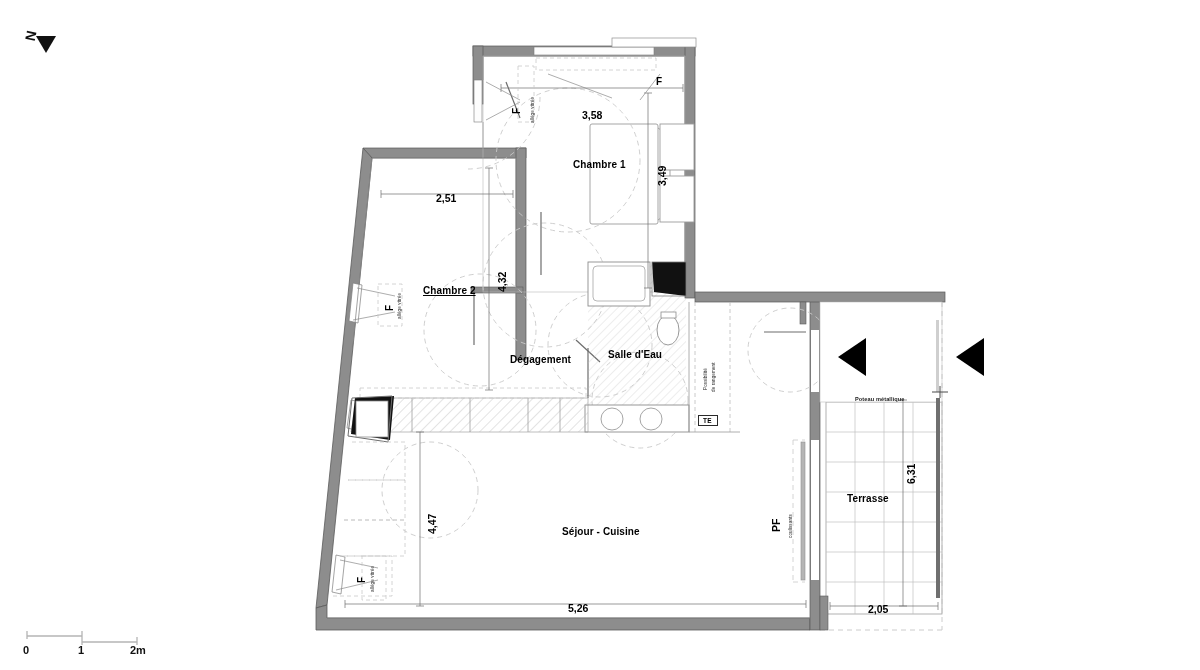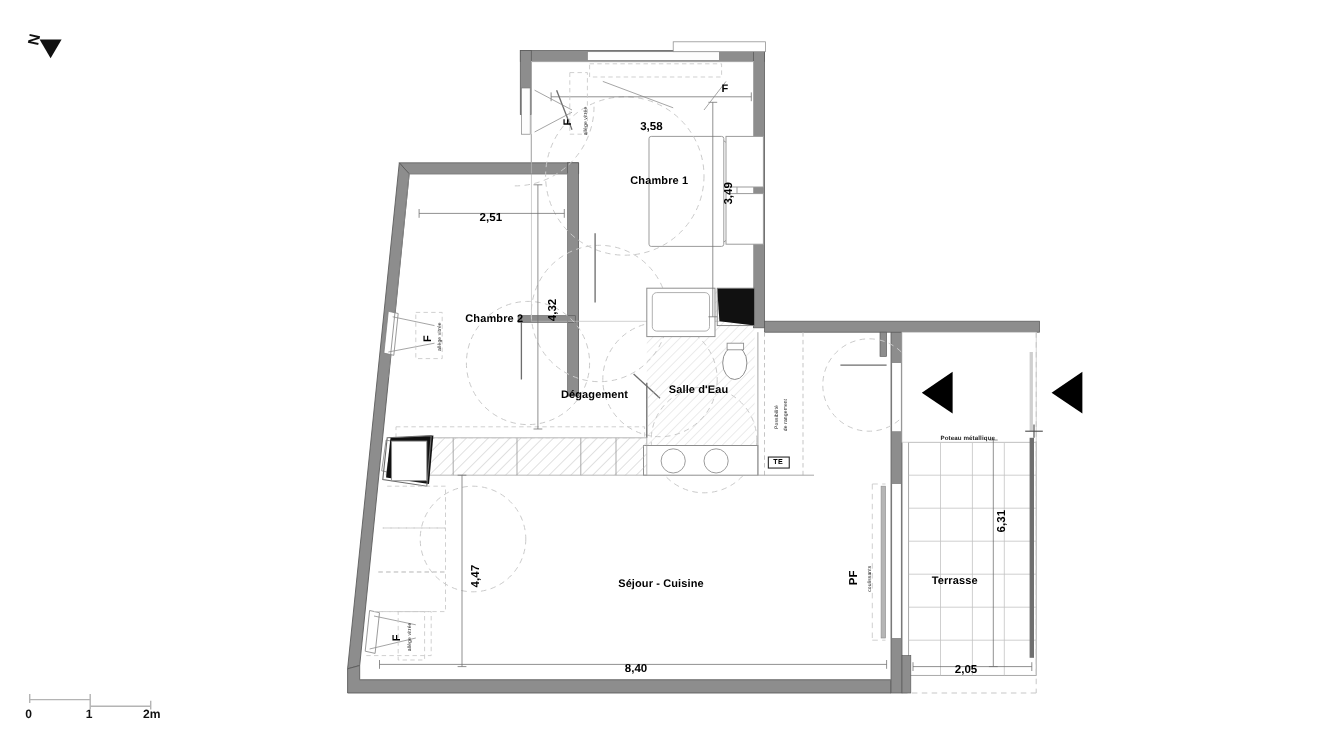--- a/index.html
+++ b/index.html
@@ -362,35 +362,35 @@
         <rect x="378" y="284" width="24" height="42"></rect>
         <rect x="362" y="556" width="24" height="44"></rect>
         <rect x="536" y="58" width="120" height="12"></rect>
       </g>
 
     </g>
   </svg>
 
   <div class="lbl room-name" style="left:573px; top:160px;">Chambre 1</div>
 
-  <div class="lbl room-name" style="left:423px; top:286px;">Chambre 2</div>
+  <div class="lbl room-name" style="left:423px; top:286px;text-decoration:underline;">Chambre 2</div>
 
   <div class="lbl room-name" style="left:510px; top:319px;margin-top:36px;">Dégagement</div>
 
   <div class="lbl room-name" style="left:608px; top:350px;">Salle d'Eau</div>
 
   <div class="lbl room-name" style="left:562px; top:527px;">Séjour - Cuisine</div>
 
-  <div class="lbl room-name" style="left:847px; top:494px;margin-top:30px;">Terrasse</div>
+  <div class="lbl room-name" style="left:847px; top:494px;">Terrasse</div>
 
   <div class="lbl dim" style="left:582px; top:74px;margin-top:36px;">3,58</div>
 
   <div class="lbl dim" style="left:436px; top:181px;margin-top:12px;">2,51</div>
 
-  <div class="lbl dim" style="left:568px; top:603px;">8,40</div>
+  <div class="lbl dim" style="left:568px; top:603px;">5,26</div>
 
   <div class="lbl dim" style="left:868px; top:604px;">2,05</div>
 
   <div class="lbl dim-v" style="left:657px; top:186px;">3,49</div>
 
   <div class="lbl dim-v" style="left:497px; top:292px;">4,32</div>
 
   <div class="lbl dim-v" style="left:427px; top:534px;">4,47</div>
 
   <div class="lbl dim-v" style="left:906px; top:484px;">6,31</div>

